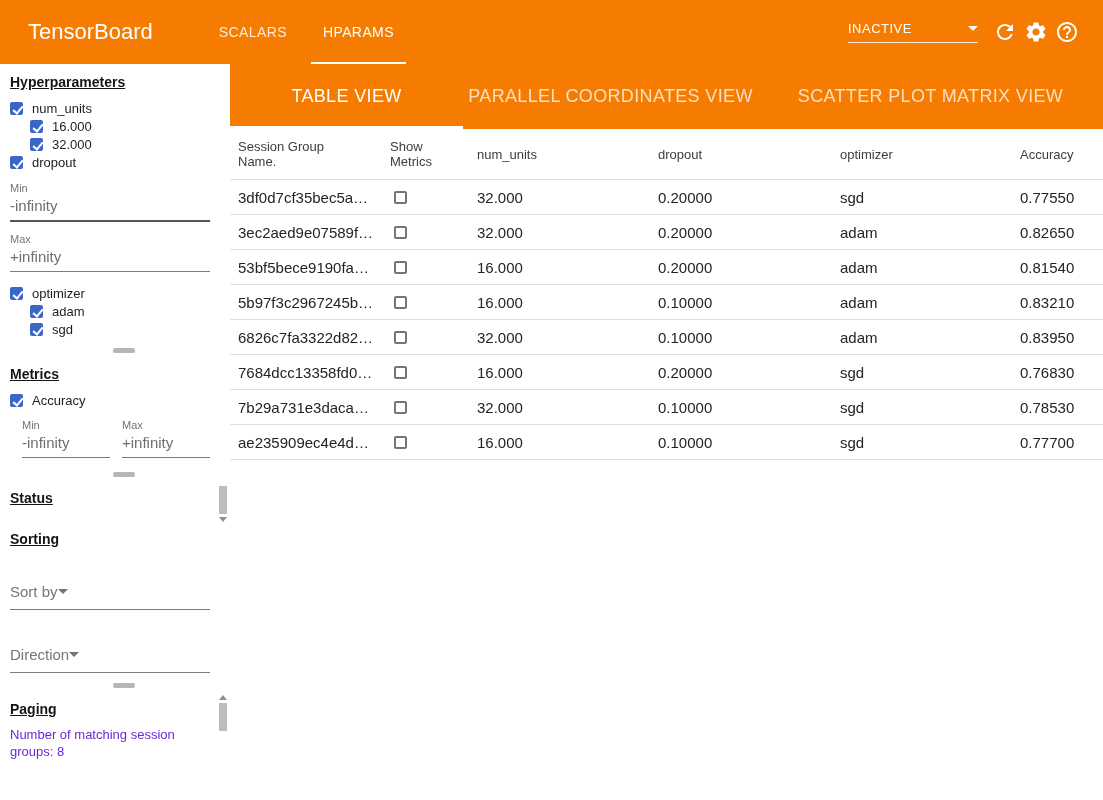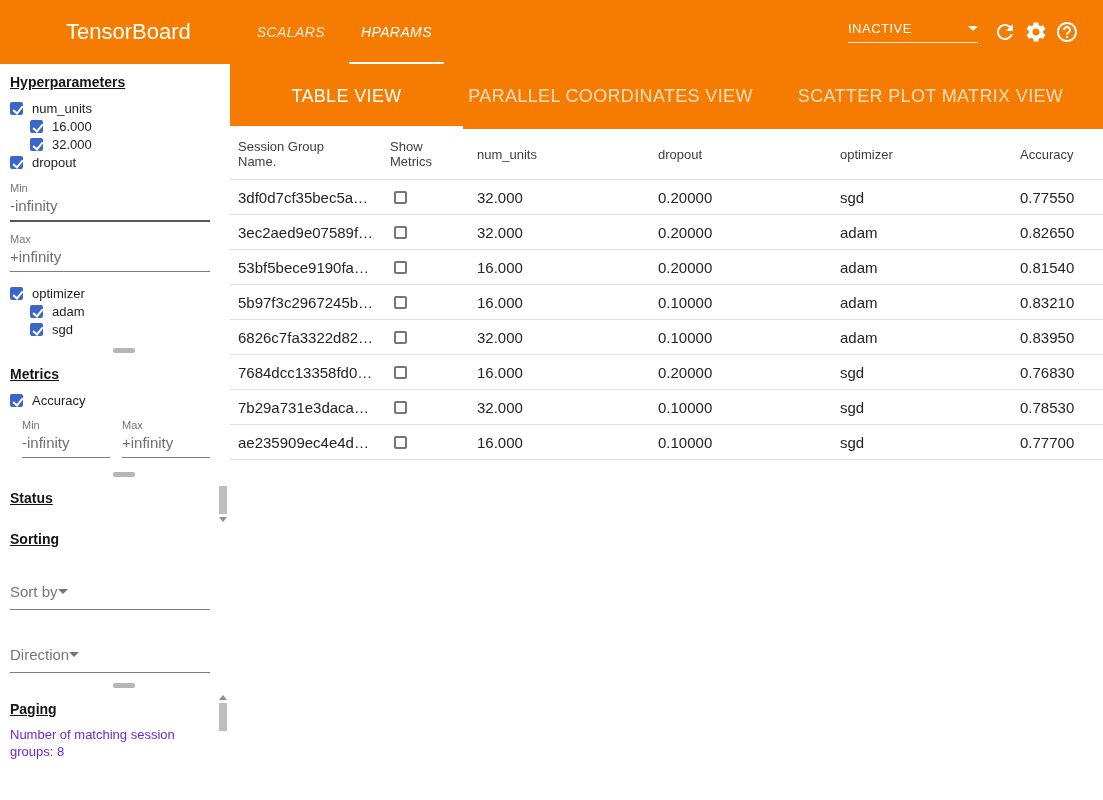--- a/index.html
+++ b/index.html
@@ -9,24 +9,24 @@
     --muted:#757575;
     --border:#e0e0e0;
   }
   *{box-sizing:border-box;margin:0;padding:0;}
   html,body{width:1103px;height:800px;overflow:hidden;background:#fff;
     font-family:"Liberation Sans",sans-serif;color:var(--text);}
 
   
   .toolbar{position:absolute;top:0;left:0;width:1103px;height:64px;background:var(--primary);
     display:flex;align-items:stretch;color:#fff;z-index:20;}
-  .logo{align-self:center;font-size:22px;padding-left:28px;white-space:nowrap;margin-left:38px;}
+  .logo{align-self:center;font-size:22px;padding-left:28px;white-space:nowrap;}
   .nav-tabs{display:flex;margin-left:48px;}
   .nav-tab{padding:8px 18px;display:flex;align-items:center;font-size:14px;letter-spacing:.4px;
-    color:rgba(255,255,255,.85);position:relative;cursor:pointer;font-style:italic;}
+    color:rgba(255,255,255,.85);position:relative;cursor:pointer;}
   .nav-tab.active{color:#fff;}
   .nav-tab.active::after{content:"";position:absolute;left:6px;right:6px;bottom:0;height:2px;background:#fff;}
   .toolbar-right{margin-left:auto;display:flex;align-items:center;gap:7px;padding-right:24px;}
   .reload-select{width:130px;border-bottom:1px solid rgba(255,255,255,.85);display:flex;align-items:center;
     justify-content:space-between;padding-bottom:6px;font-size:13px;letter-spacing:.5px;cursor:pointer;margin-right:8px;}
   .caret-down{width:0;height:0;border-left:5px solid transparent;border-right:5px solid transparent;
     border-top:5px solid rgba(255,255,255,.95);}
   .caret-gray{border-top-color:#757575;}
   .icon-btn{width:24px;height:24px;cursor:pointer;display:flex;align-items:center;justify-content:center;}
   .icon-btn svg{width:24px;height:24px;fill:#fff;}

